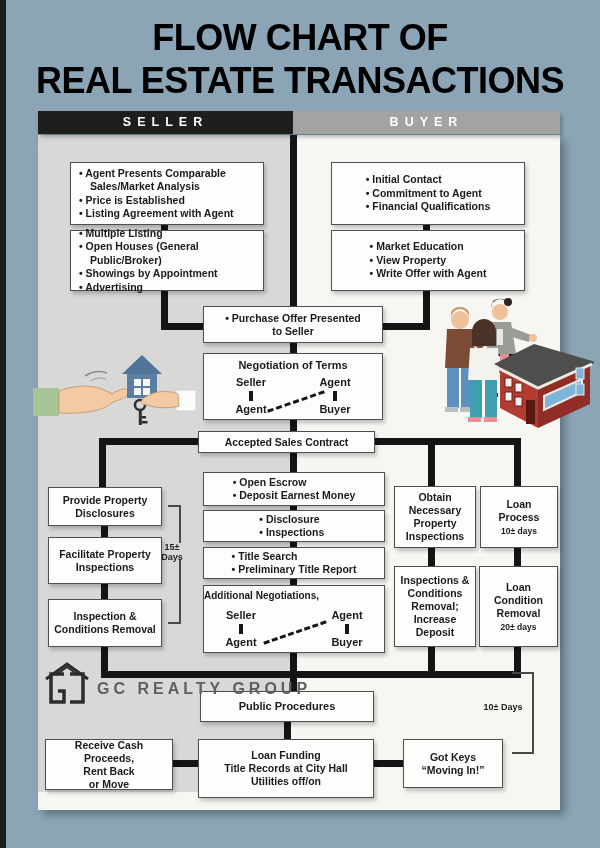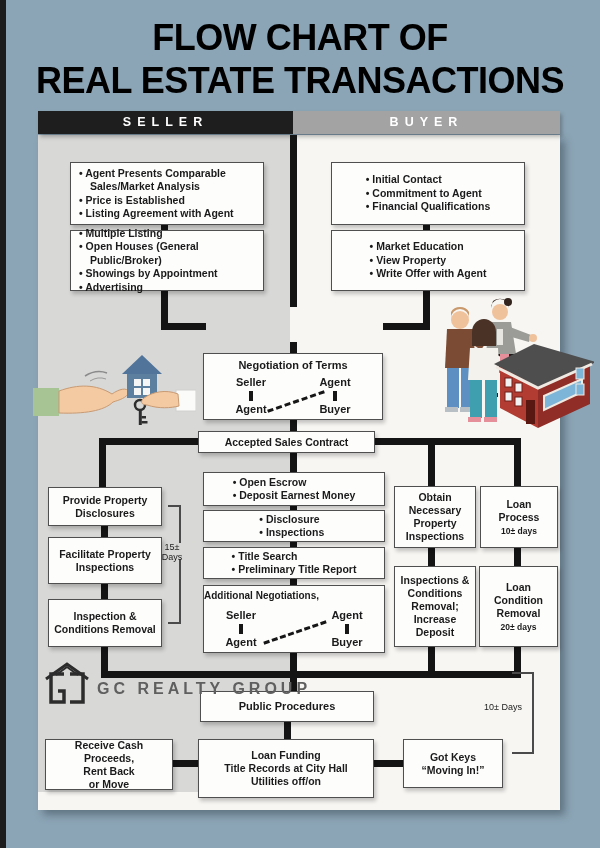--- a/index.html
+++ b/index.html
@@ -27,21 +27,21 @@
   .ct{display:flex;flex-direction:column;justify-content:center;align-items:center;
       text-align:center;font-size:10.5px;line-height:13px;padding:2px 4px;}
   .ct .ln{display:block;}
   .days{font-size:8.5px;line-height:11px;margin-top:2px;}
   .neg-title{position:absolute;top:5px;left:0;right:0;text-align:center;font-size:11px;}
   .neg-title2{position:absolute;left:0;right:0;text-align:left;font-size:10px;line-height:12px;}
   .neg-col{position:absolute;width:54px;text-align:center;font-size:11px;line-height:11px;}
   .neg-bar{width:4px;height:10px;background:#161616;margin:3px auto;}
   .neg-dash{position:absolute;border-top:3.5px dashed #161616;transform:rotate(-19deg);}
   .bracket{position:absolute;border-color:#4a4a4a;border-style:solid;border-width:0;}
-  .blabel{position:absolute;font-size:9px;font-weight:normal;color:#222;line-height:10px;text-align:center;}
+  .blabel{position:absolute;font-size:9px;font-weight:bold;color:#222;line-height:10px;text-align:center;}
   .logo-text{position:absolute;left:97px;top:680px;font-size:16px;letter-spacing:4px;
              color:#5f5f5f;font-weight:bold;}
   svg{display:block;}
 </style>
 </head>
 <body>
 
 <div id="poster">
   <div class="edge"></div>
 
@@ -119,20 +119,24 @@
     </div>
   </div>
   <div class="box bl" style="left:331px;top:230px;width:194px;height:61px">
     <div class="blist c">
       <div>• Market Education</div>
       <div>• View Property</div>
       <div>• Write Offer with Agent</div>
     </div>
   </div>
 
+  <div class="box ct" style="left:203px;top:306px;width:180px;height:37px">
+    <span class="ln">• Purchase Offer Presented</span>
+    <span class="ln">to Seller</span>
+  </div>
 
   <div class="box" style="left:203px;top:353px;width:180px;height:67px">
     <div class="neg-title">Negotiation of Terms</div>
     <div class="neg-col" style="left:20px;top:23px">
       <div>Seller</div>
       <div class="neg-bar"></div>
       <div>Agent</div>
     </div>
     <div class="neg-col" style="right:20px;top:23px">
       <div>Agent</div>

